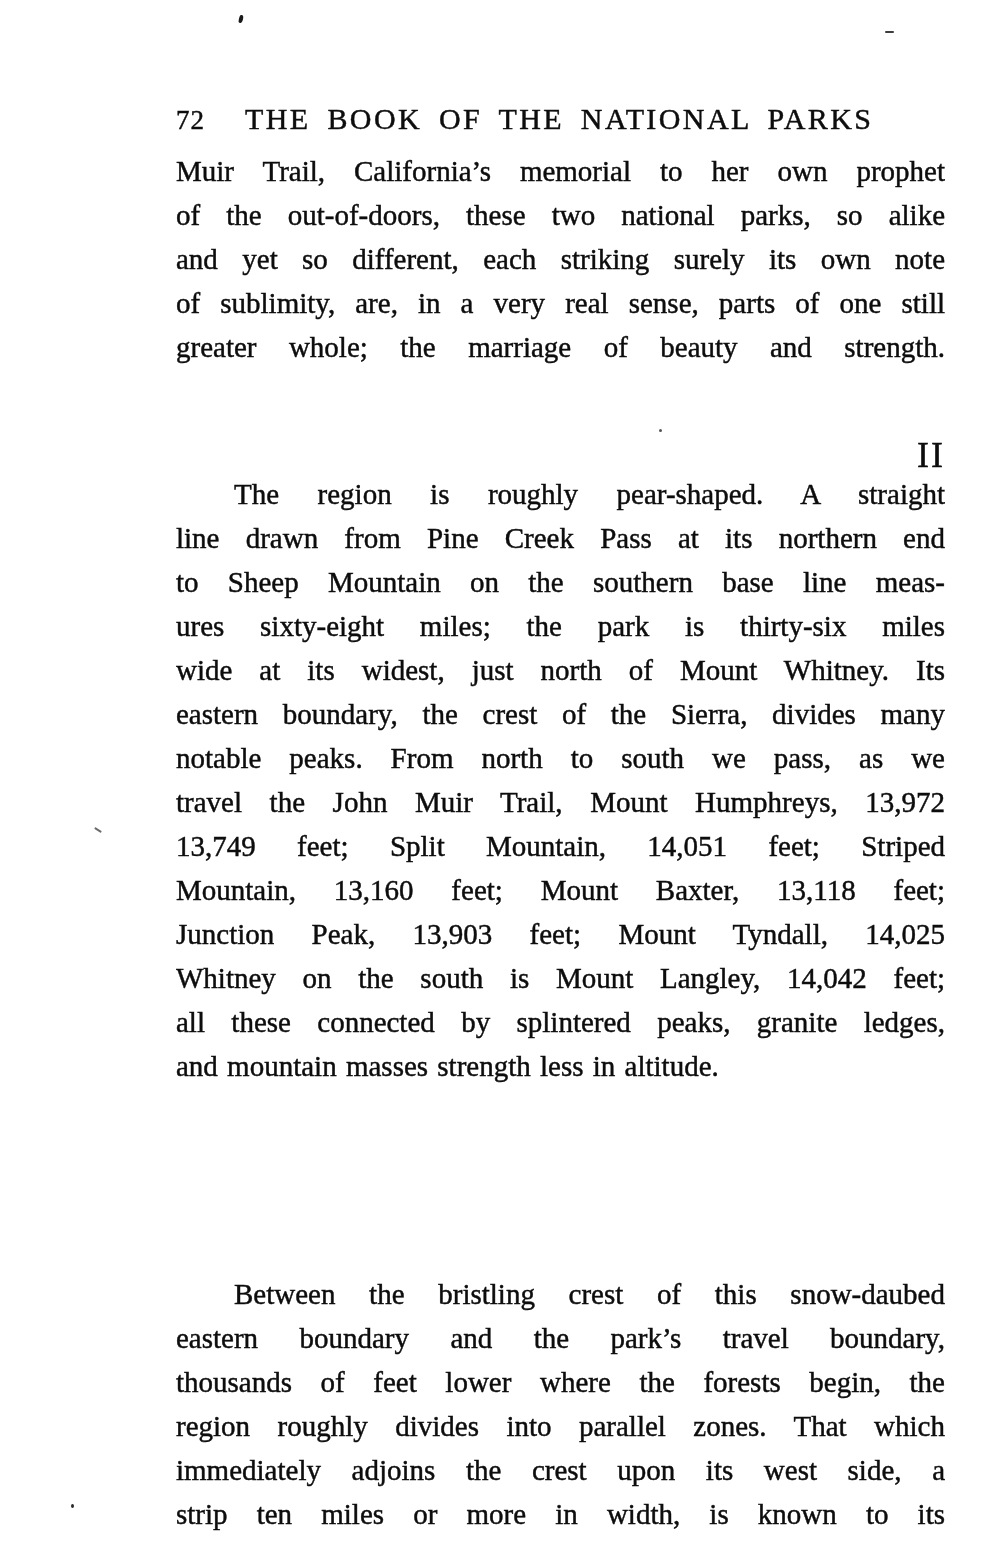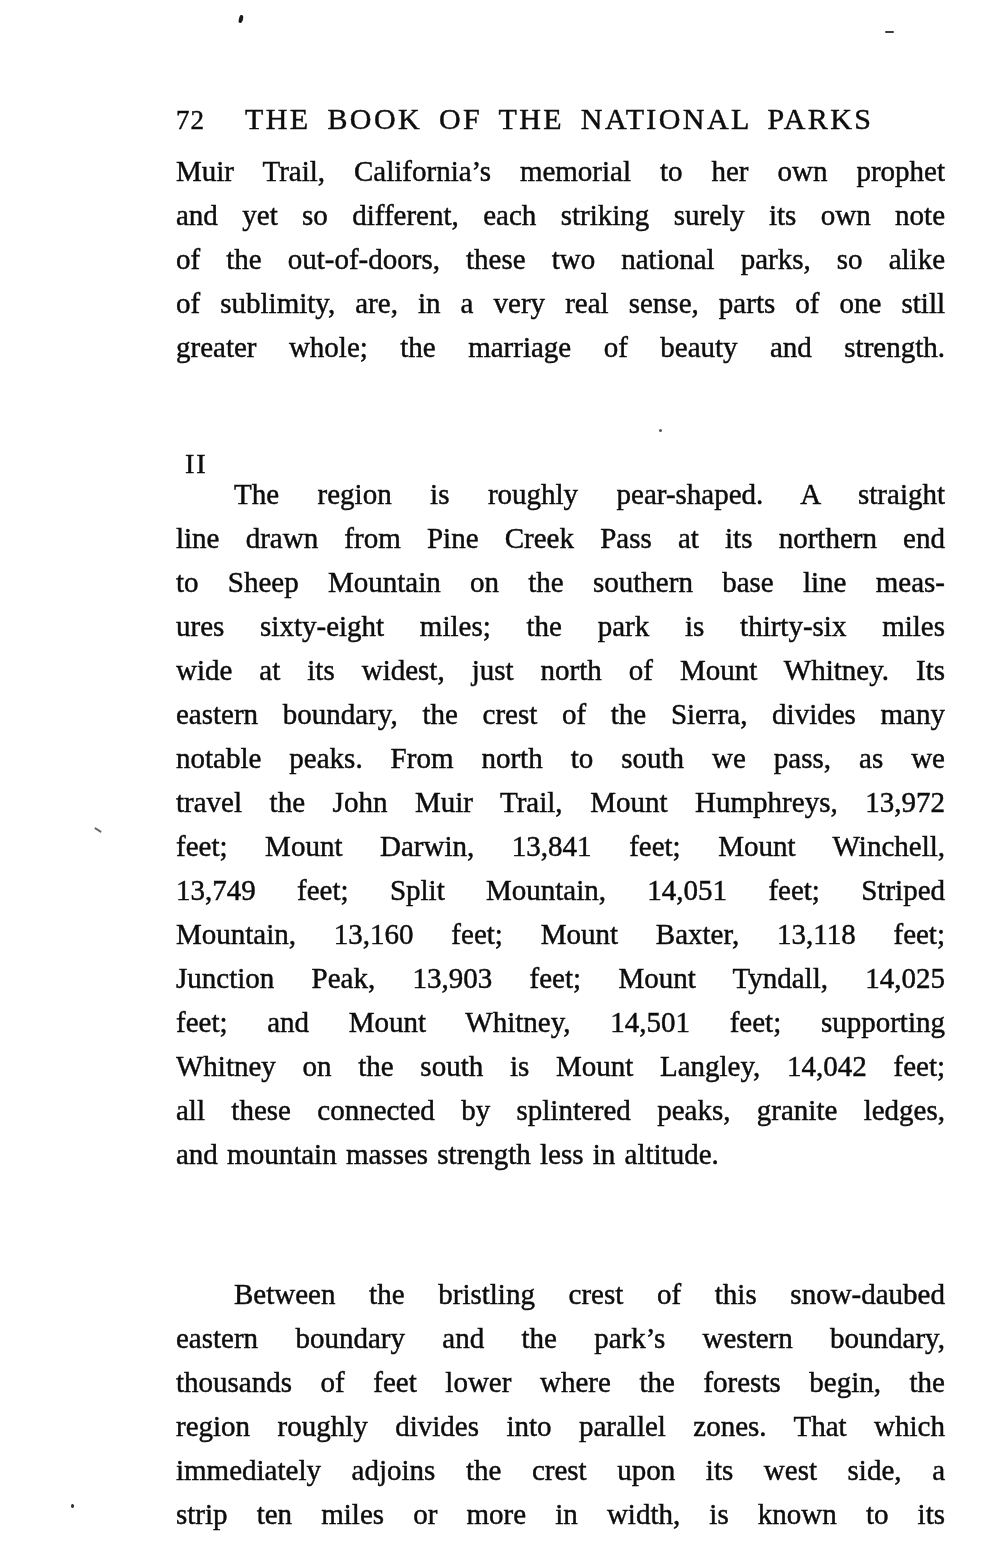--- a/index.html
+++ b/index.html
@@ -49,26 +49,26 @@
     text-align-last: justify;
     word-spacing: 2px;
   }
   .para .endline { text-align-last: left; }
   .para .indent { text-indent: 58px; }
   .para1 { top: 149px; }
   .para2 { top: 472px; }
   .para3 { top: 1272px; }
   .section-heading {
     top: 433px;
-    text-align: left;
-    font-size: 28px;
+    text-align: right;
+    font-size: 36px;
     line-height: 44px;
     font-weight: normal;
     letter-spacing: 2px;
-    margin: 9px;
+    margin: 0;
   }
   
   .speck { position: absolute; background: #1a1a1a; }
   .speck-comma-top {
     left: 239px; top: 15px; width: 4px; height: 8px;
     border-radius: 40% 60% 60% 40%;
     transform: rotate(14deg);
   }
   .speck-dash-topright {
     left: 885px; top: 31px; width: 9px; height: 2px;
@@ -93,50 +93,48 @@
 
 <div class="page">
 
   <header class="block running-head">
     <span class="page-num">72</span>
     <span class="head-title">THE BOOK OF THE NATIONAL PARKS</span>
   </header>
 
   <section class="block para para1">
     <div class="line">Muir Trail, California’s memorial to her own prophet</div>
+    <div class="line">of the out-of-doors, these two national parks, so alike</div>
     <div class="line">and yet so different, each striking surely its own note</div>
-    <div class="line">of the out-of-doors, these two national parks, so alike</div>
     <div class="line">of sublimity, are, in a very real sense, parts of one still</div>
     <div class="line">greater whole; the marriage of beauty and strength.</div>
   </section>
 
   <h2 class="block section-heading">II</h2>
 
   <section class="block para para2">
     <div class="line indent">The region is roughly pear-shaped.  A straight</div>
     <div class="line">line drawn from Pine Creek Pass at its northern end</div>
     <div class="line">to Sheep Mountain on the southern base line meas-</div>
     <div class="line">ures sixty-eight miles;  the park is thirty-six miles</div>
     <div class="line">wide at its widest, just north of Mount Whitney.  Its</div>
     <div class="line">eastern boundary, the crest of the Sierra, divides many</div>
     <div class="line">notable peaks.  From north to south we pass, as we</div>
     <div class="line">travel the John Muir Trail, Mount Humphreys, 13,972</div>
-    <div class="line">feet;  Mount Darwin, 13,841 feet;  Mount Winchell,</div>
     <div class="line">13,749 feet;  Split Mountain, 14,051 feet;  Striped</div>
     <div class="line">Mountain, 13,160 feet;  Mount Baxter, 13,118 feet;</div>
     <div class="line">Junction Peak, 13,903 feet;  Mount Tyndall, 14,025</div>
-    <div class="line">feet;  and Mount Whitney, 14,501 feet;  supporting</div>
     <div class="line">Whitney on the south is Mount Langley, 14,042 feet;</div>
     <div class="line">all these connected by splintered peaks, granite ledges,</div>
     <div class="line endline">and mountain masses strength less in altitude.</div>
   </section>
 
   <section class="block para para3">
     <div class="line indent">Between the bristling crest of this snow-daubed</div>
-    <div class="line">eastern boundary and the park’s western boundary,</div>
+    <div class="line">eastern boundary and the park’s travel boundary,</div>
     <div class="line">thousands of feet lower where the forests begin, the</div>
     <div class="line">region roughly divides into parallel zones.  That which</div>
     <div class="line">immediately adjoins the crest upon its west side, a</div>
     <div class="line">strip ten miles or more in width, is known to its</div>
   </section>
 
   <div class="speck speck-comma-top"></div>
   <div class="speck speck-dash-topright"></div>
   <div class="speck speck-dot-above-heading"></div>
   <div class="speck speck-tick-left-margin"></div>

